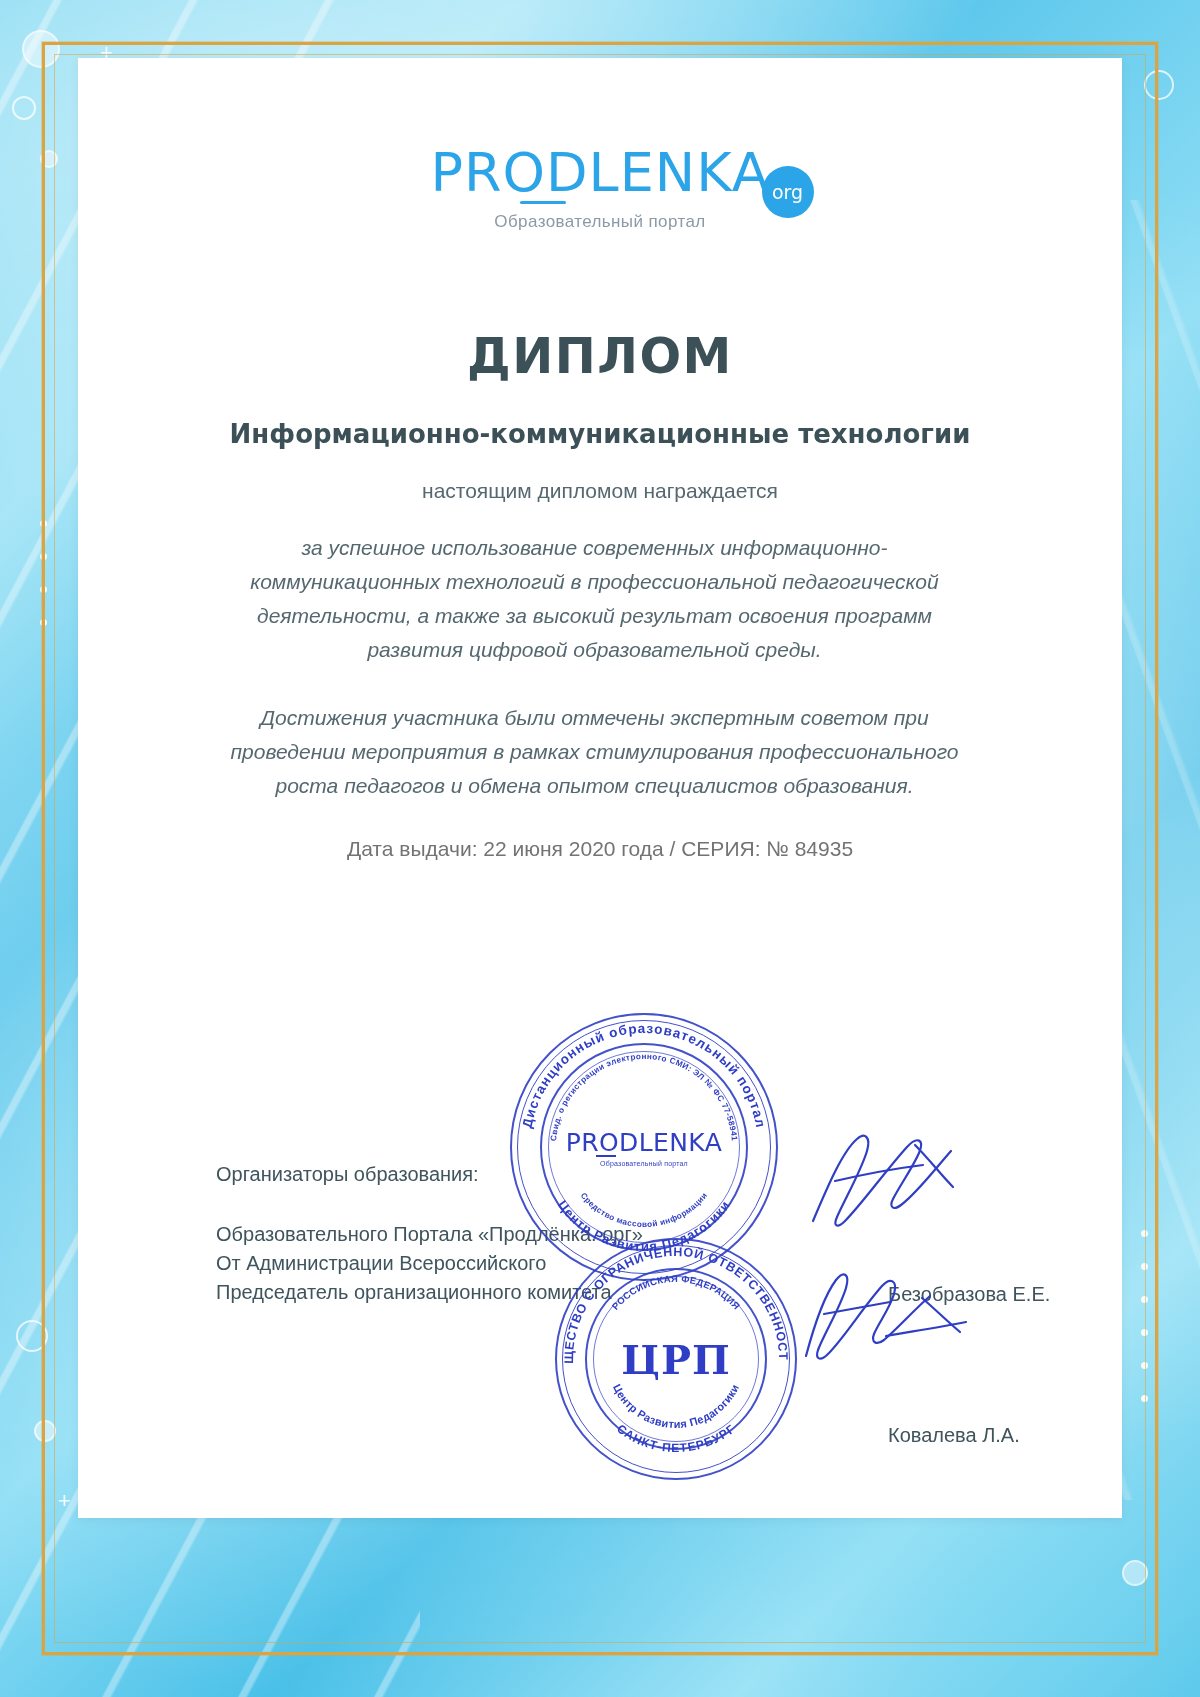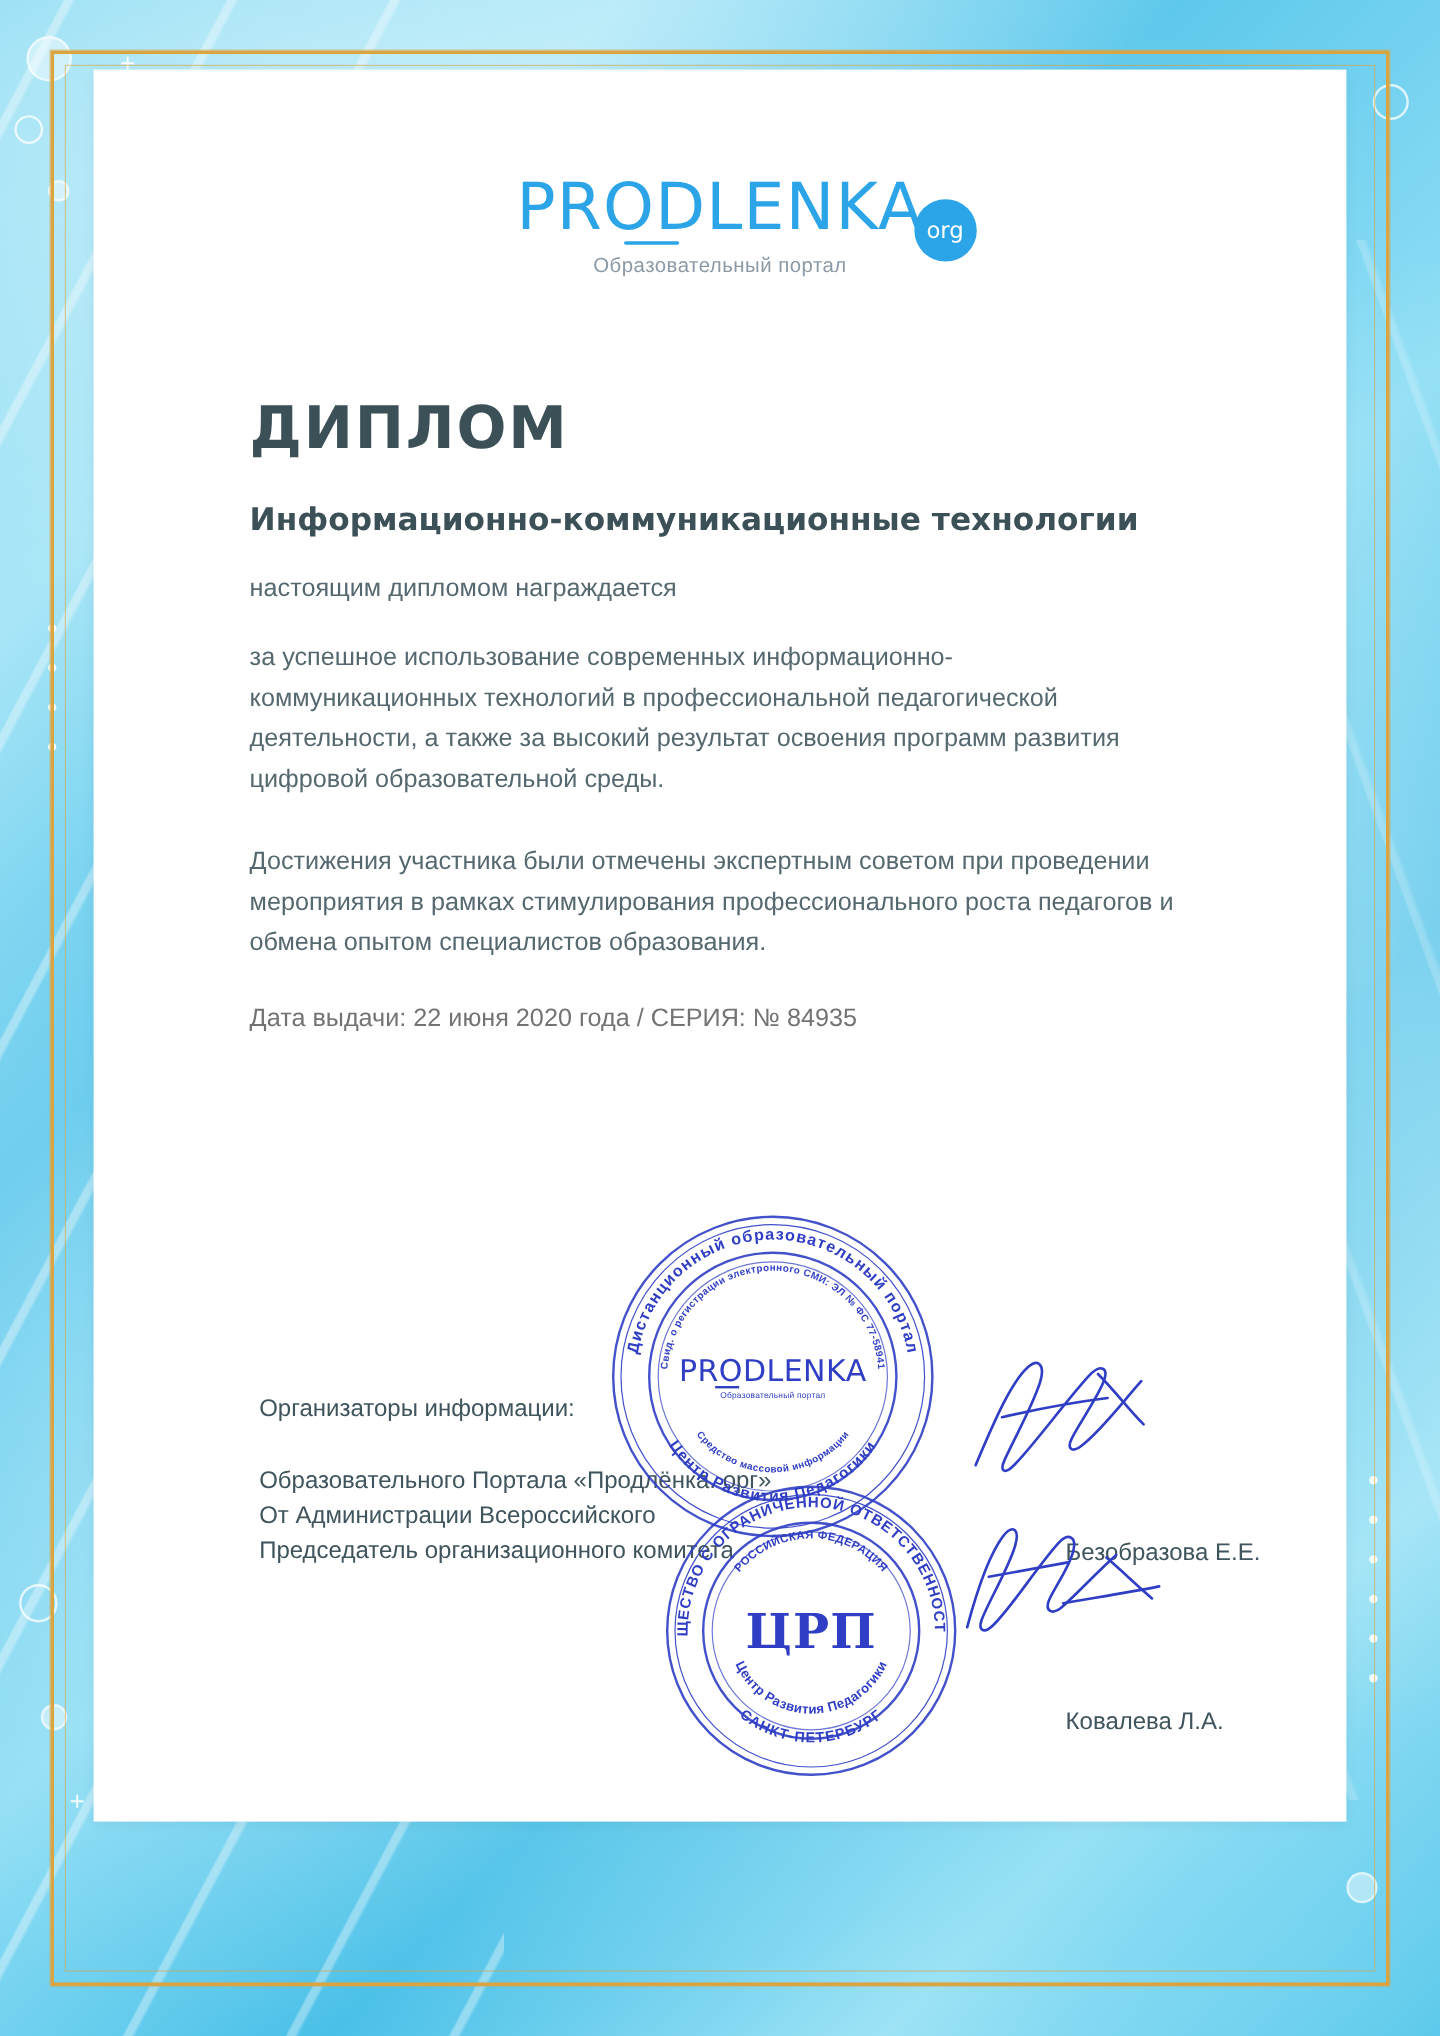--- a/index.html
+++ b/index.html
@@ -181,21 +181,21 @@
     letter-spacing: .4px;
     font-family: "Liberation Sans", sans-serif;
   }
 
   
   .content {
     position: absolute;
     left: 130px;
     right: 130px;
     top: 270px;
-    text-align: left;
+    text-align: center;
     color: #41565f;
   }
   .t-diploma {
     font-family: "DejaVu Sans", sans-serif;
     font-size: 49px;
     font-weight: bold;
     letter-spacing: 1.5px;
     color: #3c5058;
     margin: 0 0 34px 0;
   }
@@ -222,20 +222,21 @@
   .t-org {
     font-size: 22px;
     color: #55686f;
     margin: 0 0 38px 0;
   }
   .t-para {
     font-size: 21px;
     line-height: 34px;
     color: #55686f;
     margin: 0 11px 34px 0;
+    font-style: italic;
   }
   .t-work {
     font-size: 21px;
     color: #55686f;
     margin: 0 0 36px 0;
   }
   .t-date {
     font-size: 21px;
     color: #737373;
     margin: 0;
@@ -411,21 +412,21 @@
     <div class="content">
       <h1 class="t-diploma">ДИПЛОМ</h1>
       <h2 class="t-category">Информационно-коммуникационные технологии</h2>
       <p class="t-awarded">настоящим дипломом награждается</p>
       <p class="t-para">за успешное использование современных информационно-коммуникационных технологий в профессиональной педагогической деятельности, а также за высокий результат освоения программ развития цифровой образовательной среды.</p>
       <p class="t-para">Достижения участника были отмечены экспертным советом при проведении мероприятия в рамках стимулирования профессионального роста педагогов и обмена опытом специалистов образования.</p>
       <p class="t-date">Дата выдачи: 22 июня 2020 года / СЕРИЯ: № 84935</p>
     </div>
 
     <div class="footer">
-      <div class="f-heading">Организаторы информации:</div>
+      <div class="f-heading">Организаторы образования:</div>
 
       <div class="f-block">
         <div>Образовательного Портала «Продлёнка. орг»</div>
         <div>От Администрации Всероссийского</div>
         <div>Председатель организационного комитета</div>
       </div>
 
 
       <div class="signer signer1">Безобразова Е.Е.</div>
       <div class="signer signer2">Ковалева Л.А.</div>

